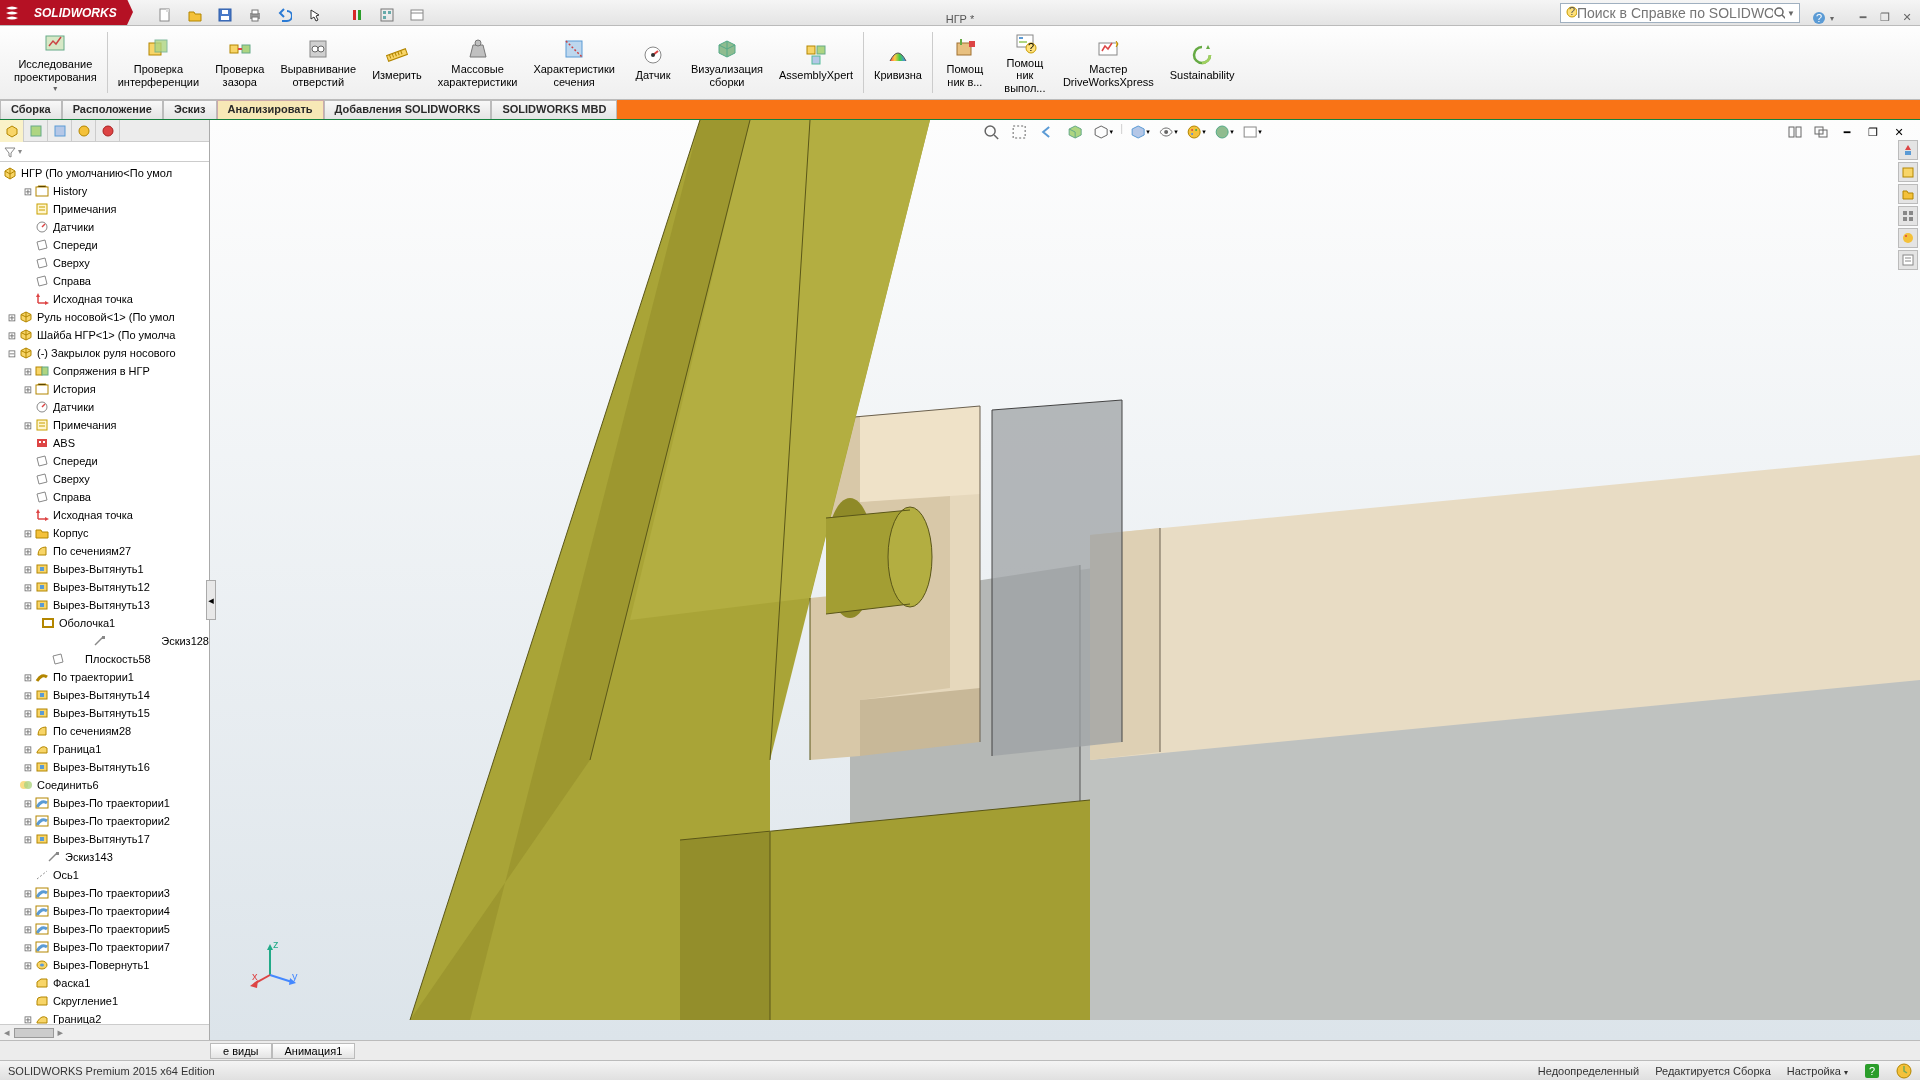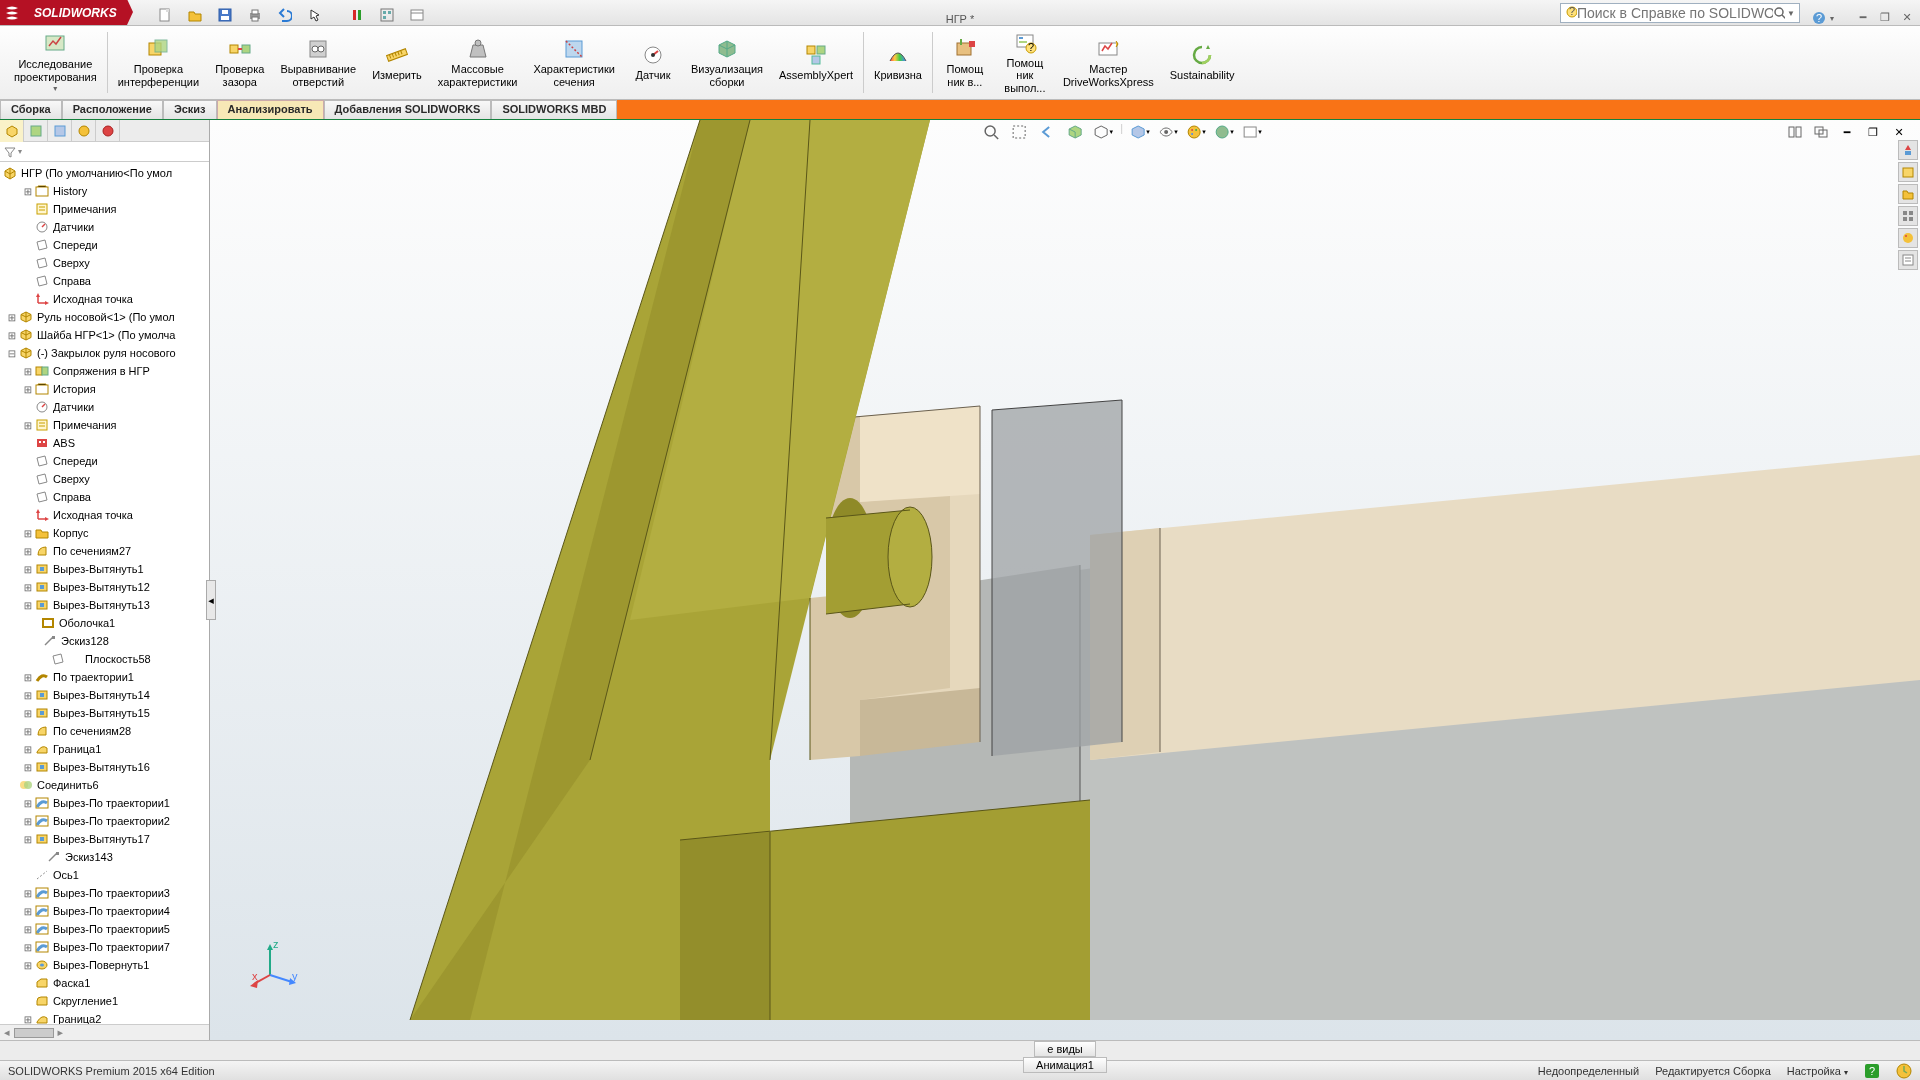--- a/index.html
+++ b/index.html
@@ -47,21 +47,21 @@
 .view-toolbar { position: absolute; top: 2px; left: 50%; transform: translateX(-30%); display: flex; gap: 6px; z-index: 5; }
 .vtb-item { width: 22px; height: 20px; display:flex;align-items:center;justify-content:center;cursor:pointer;}
 .heads-up { position: absolute; top: 2px; right: 10px; display: flex; gap: 4px; }
 .triad { position: absolute; left: 40px; bottom: 50px; }
 
 
 .right-strip { position: absolute; right: 0; top: 0; width: 22px; display: flex; flex-direction: column; gap: 2px; padding-top: 20px; z-index:5;}
 .rs-item { width: 20px; height: 20px; background: #e4e4e4; border:1px solid #bbb; cursor:pointer; display:flex;align-items:center;justify-content:center;}
 
 
-.bottom-tabs { height: 20px; background: #ececec; border-top: 1px solid #bbb; display: flex; align-items: center; padding-left: 210px; flex-direction: column; }
+.bottom-tabs { height: 20px; background: #ececec; border-top: 1px solid #bbb; display: flex; align-items: center; padding-left: 210px; }
 .bottom-tab { padding: 1px 12px; border: 1px solid #bbb; background: linear-gradient(#fff,#e4e4e4); margin-right: 0; cursor:pointer;}
 .statusbar { height: 20px; background: linear-gradient(#f4f4f4,#e0e0e0); border-top: 1px solid #bbb; display: flex; align-items: center; padding: 0 8px; color: #333; }
 .status-right { margin-left: auto; display: flex; gap: 16px; align-items: center; }
 
 
 .model { position: absolute; inset: 0; }
 
 
 .collapse-handle { position:absolute; left:206px; top:50%; width:10px; height:40px; background:#e8e8e8; border:1px solid #aaa; display:flex;align-items:center;justify-content:center; z-index:6; cursor:pointer;}
 
@@ -641,21 +641,21 @@
           </div>
           <div class="ft-node" style="padding-left: 28px;">
             <span class="expander"></span>
             <span class="ft-icon">
               <svg width="14" height="12">
                 <rect x="2" y="2" width="10" height="8" fill="none" stroke="#b38600" stroke-width="2"></rect>
               </svg>
             </span>
             <span>Оболочка1</span>
           </div>
-          <div class="ft-node" style="padding-left: 30px;">
+          <div class="ft-node" style="padding-left: 30px; justify-content: space-between;">
             <span class="expander"></span>
             <span class="ft-icon">
               <svg width="14" height="12">
                 <path d="M2 10L10 2" stroke="#888" stroke-width="1.5"></path>
                 <rect x="9" y="1" width="3" height="3" fill="#888"></rect>
               </svg>
             </span>
             <span>Эскиз128</span>
           </div>
           <div class="ft-node" style="padding-left: 22px; gap: 16px;">

